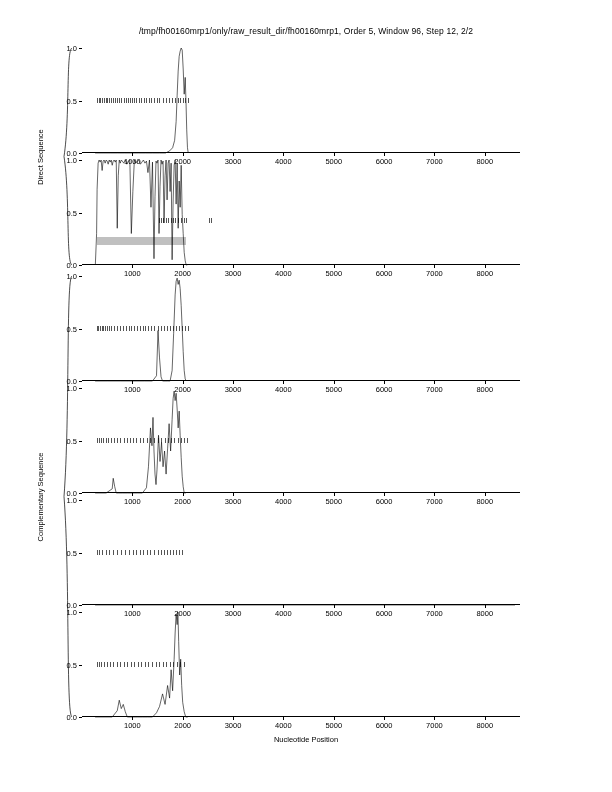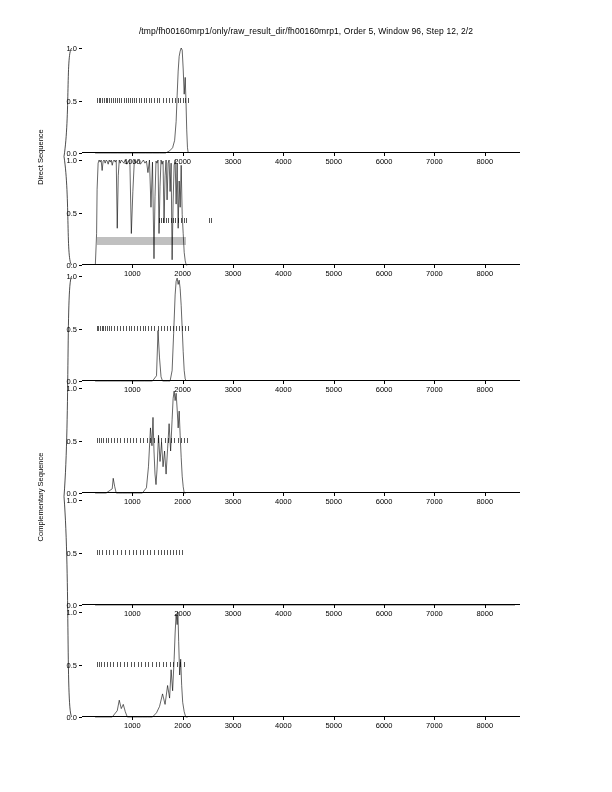--- a/index.html
+++ b/index.html
@@ -40,20 +40,21 @@
   .tickrow i{position:absolute;top:0;width:1px;height:5px;background:#555;}
 
   svg.curve{position:absolute;left:0;top:0;overflow:visible;}
   svg.curve path{fill:none;stroke:#000;stroke-width:0.6;}
 </style>
 </head>
 <body>
 
 <div id="page">
   <div class="title">/tmp/fh00160mrp1/only/raw_result_dir/fh00160mrp1, Order 5, Window 96, Step 12, 2/2</div>
+  <div class="xaxisname" id="xaxisname" style="top: 735px;">Nucleotide Position</div>
   <div id="panels">
       <div class="panel" style="top: 48px; height: 105px;">
         <div class="frame"></div>
         <div class="ytick" style="top: 105px;">0.0</div>
         <div class="ytickmark" style="top: 105px;"></div>
         <div class="ytick" style="top: 52.5px;">0.5</div>
         <div class="ytickmark" style="top: 52.5px;"></div>
         <div class="ytick" style="top: 0px;">1.0</div>
         <div class="ytickmark" style="top: 0px;"></div>
         <div class="xtick" style="left: 50.3448px;"></div>

